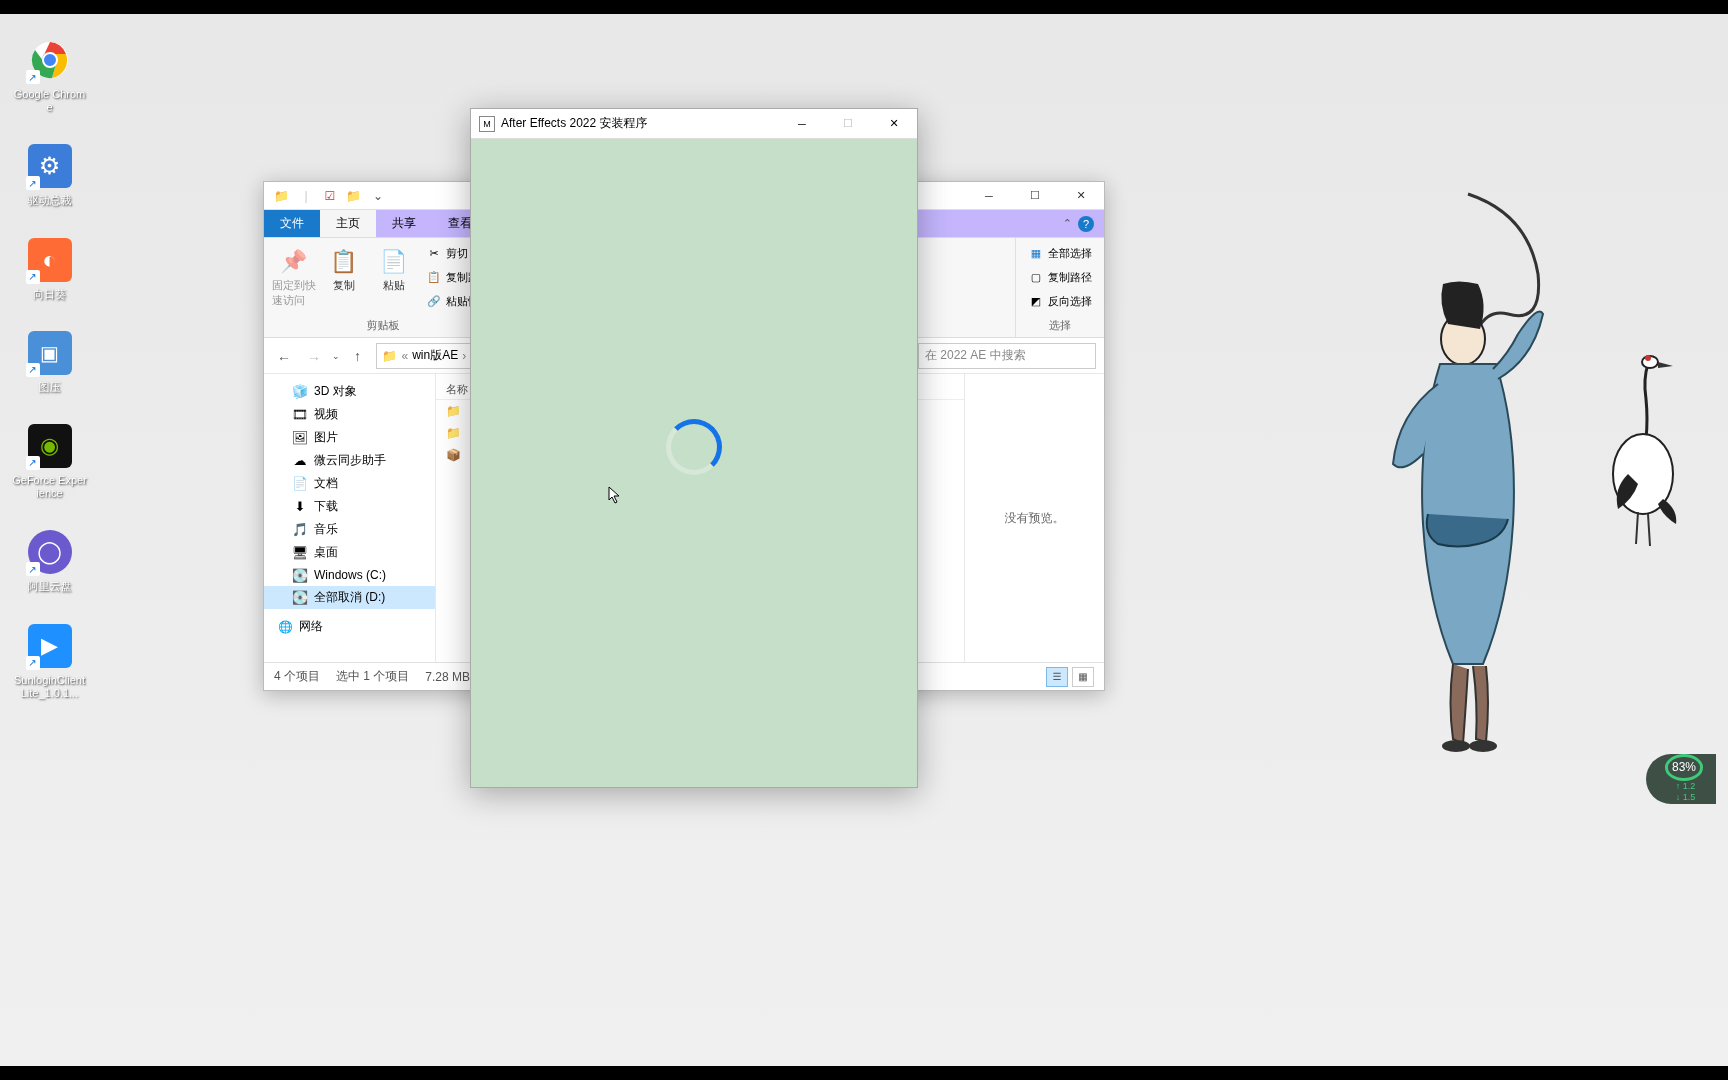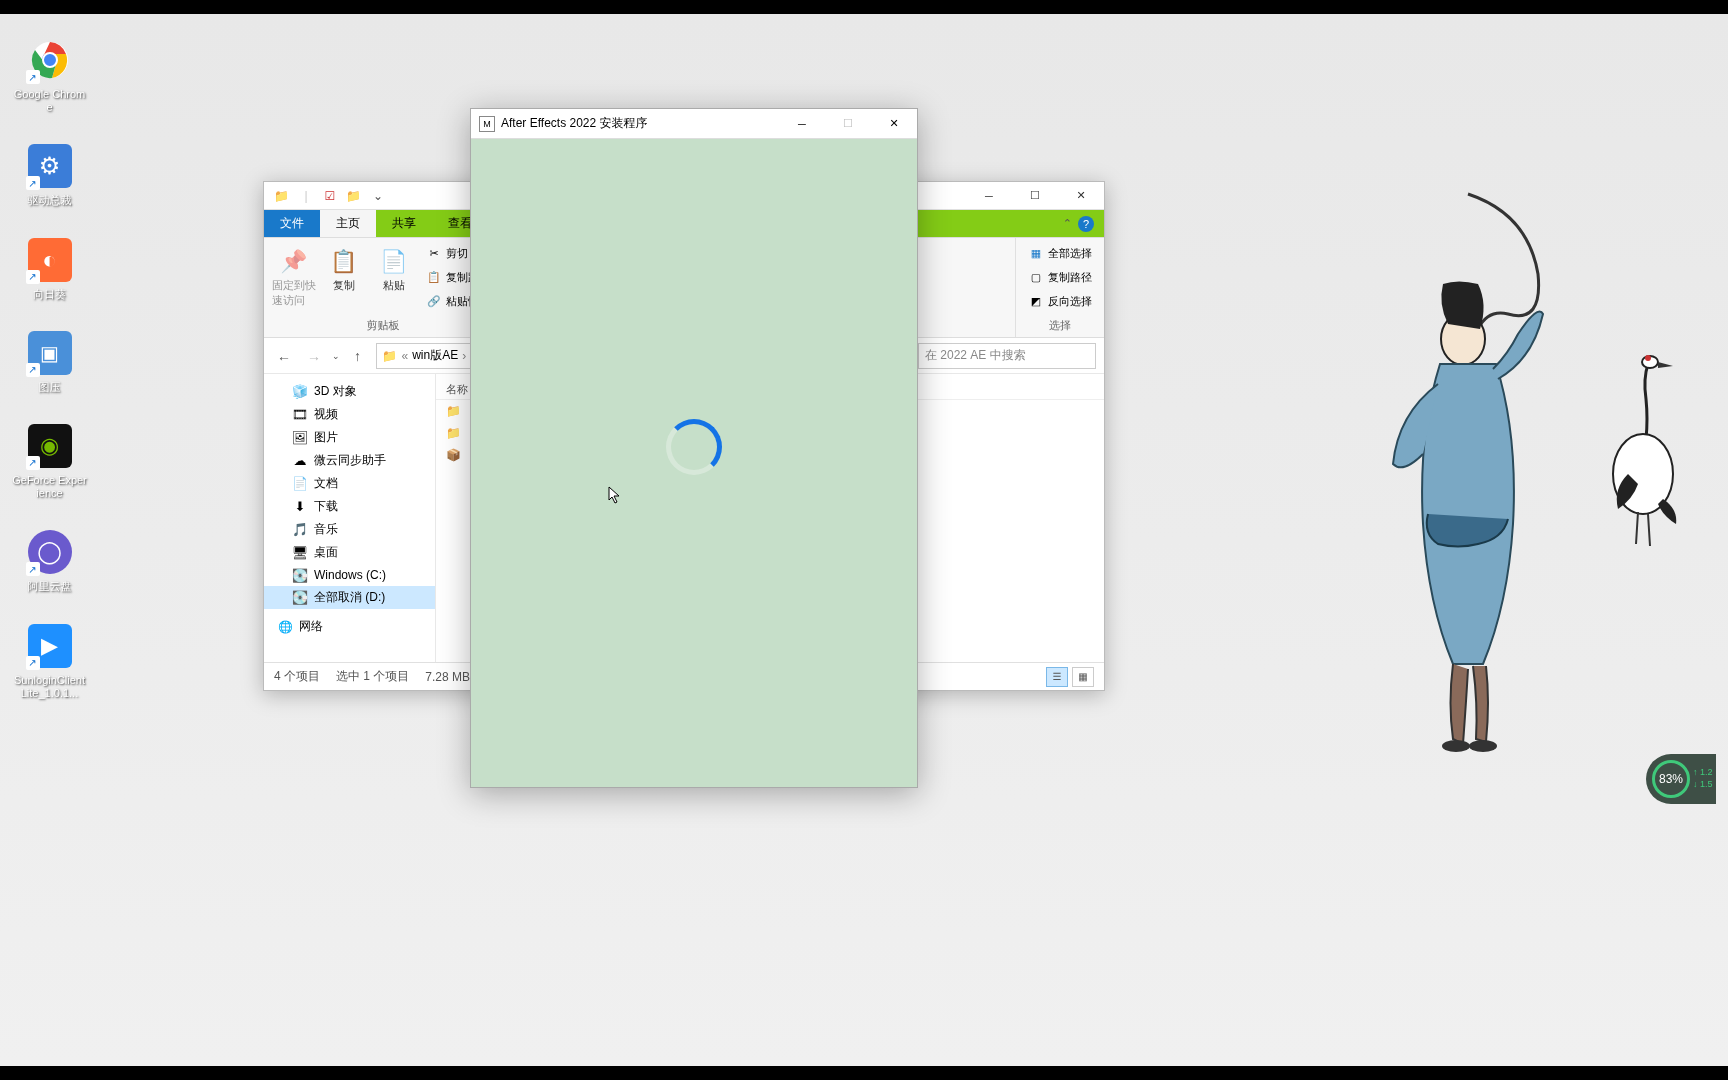--- a/index.html
+++ b/index.html
@@ -3,39 +3,39 @@
 <meta charset="utf-8">
 <style>
 * { margin: 0; padding: 0; box-sizing: border-box; font-family: "Microsoft YaHei", "Segoe UI", sans-serif; }
 body { width: 1728px; height: 1080px; background: #000; overflow: hidden; position: relative; }
 .desktop { position: absolute; top: 14px; left: 0; width: 1728px; height: 1052px; background: linear-gradient(to bottom, #e8e8e8, #f0f0f0); }
 .wallpaper-art { position: absolute; right: 0; top: 130px; width: 360px; height: 650px; }
 .figure { position: absolute; left: 0; top: 40px; width: 200px; height: 570px; }
 .figure svg { width: 100%; height: 100%; }
 .crane { position: absolute; right: 20px; top: 200px; width: 120px; height: 220px; }
 .crane svg { width: 100%; height: 100%; }
-.widget { position: absolute; right: 12px; top: 610px; width: 70px; height: 50px; background: rgba(30,50,40,0.85); border-radius: 25px 0 0 25px; display: flex; align-items: center; padding-left: 6px; }
+.widget { position: absolute; right: 12px; top: 610px; width: 70px; height: 50px; background: rgba(30,50,40,0.85); border-radius: 25px 0 0 25px; display: flex; align-items: center; padding-left: 6px; flex-direction: column; }
 .widget-circle { width: 38px; height: 38px; border: 3px solid #3fc97a; border-radius: 50%; display: flex; align-items: center; justify-content: center; color: #fff; font-size: 12px; }
 .widget-txt { color: #3fc97a; font-size: 9px; margin-left: 3px; line-height: 1.3; }
 
 .desktop-icons { position: absolute; left: 12px; top: 22px; width: 80px; }
 .dicon { width: 75px; display: flex; flex-direction: column; align-items: center; margin-bottom: 28px; cursor: pointer; }
 .dicon-img { width: 48px; height: 48px; border-radius: 4px; display: flex; align-items: center; justify-content: center; position: relative; }
 .dicon-label { color: #fff; font-size: 11px; text-align: center; text-shadow: 1px 1px 2px rgba(0,0,0,0.8); margin-top: 4px; line-height: 1.2; word-break: break-all; }
 .shortcut-arrow { position: absolute; bottom: 0; left: 0; width: 14px; height: 14px; background: #fff; border-radius: 2px; display: flex; align-items: center; justify-content: center; font-size: 10px; color: #0066cc; }
 
 .explorer { position: absolute; left: 263px; top: 167px; width: 842px; height: 510px; background: #fff; border: 1px solid #bbb; box-shadow: 0 4px 20px rgba(0,0,0,0.25); }
 .exp-titlebar { height: 28px; background: #fff; display: flex; align-items: center; border-bottom: 1px solid #e0e0e0; }
 .exp-qat { display: flex; align-items: center; gap: 8px; padding-left: 10px; }
 .exp-qat span { width: 16px; height: 16px; display: inline-flex; align-items: center; justify-content: center; font-size: 12px; }
 .exp-qat-chev { font-size: 9px; color: #555; }
 .exp-wincontrols { margin-left: auto; display: flex; }
 .exp-wincontrols div { width: 46px; height: 28px; display: flex; align-items: center; justify-content: center; font-size: 11px; color: #333; cursor: pointer; }
 
-.exp-tabs { height: 28px; display: flex; align-items: stretch; background: #84cc16; border-bottom: 1px solid #ddd; }
+.exp-tabs { height: 28px; display: flex; align-items: stretch; background: #c4b5fd; border-bottom: 1px solid #ddd; }
 .exp-tab { padding: 0 16px; display: flex; align-items: center; font-size: 12px; cursor: pointer; }
 .exp-tab.file { background: #1979ca; color: #fff; }
 .exp-tab.active { background: #f5f5f5; }
 .exp-tabs-right { margin-left: auto; display: flex; align-items: center; gap: 6px; padding-right: 10px; }
 .chev-up { color: #555; font-size: 11px; }
 .help-q { width: 16px; height: 16px; background: #1979ca; color: #fff; border-radius: 50%; display: flex; align-items: center; justify-content: center; font-size: 11px; }
 
 .exp-ribbon { height: 100px; background: #f7f7f7; display: flex; border-bottom: 1px solid #ddd; }
 .rgroup { border-right: 1px solid #e0e0e0; padding: 4px 8px 0; display: flex; flex-direction: column; }
 .rgroup-body { flex: 1; display: flex; align-items: flex-start; gap: 6px; }
@@ -341,20 +341,21 @@
               <span class="ico">📁</span>
             </div>
             <div class="fp-row">
               <span class="ico">📁</span>
             </div>
             <div class="fp-row">
               <span class="ico">📦</span>
             </div>
           </div>
       </div>
+      <div class="preview">没有预览。</div>
     </div>
 
     <div class="exp-status">
       <span>4 个项目</span>
       <span>选中 1 个项目</span>
       <span>7.28 MB</span>
       <div class="exp-status-right">
         <div class="view-toggle active">☰</div>
         <div class="view-toggle">▦</div>
       </div>

